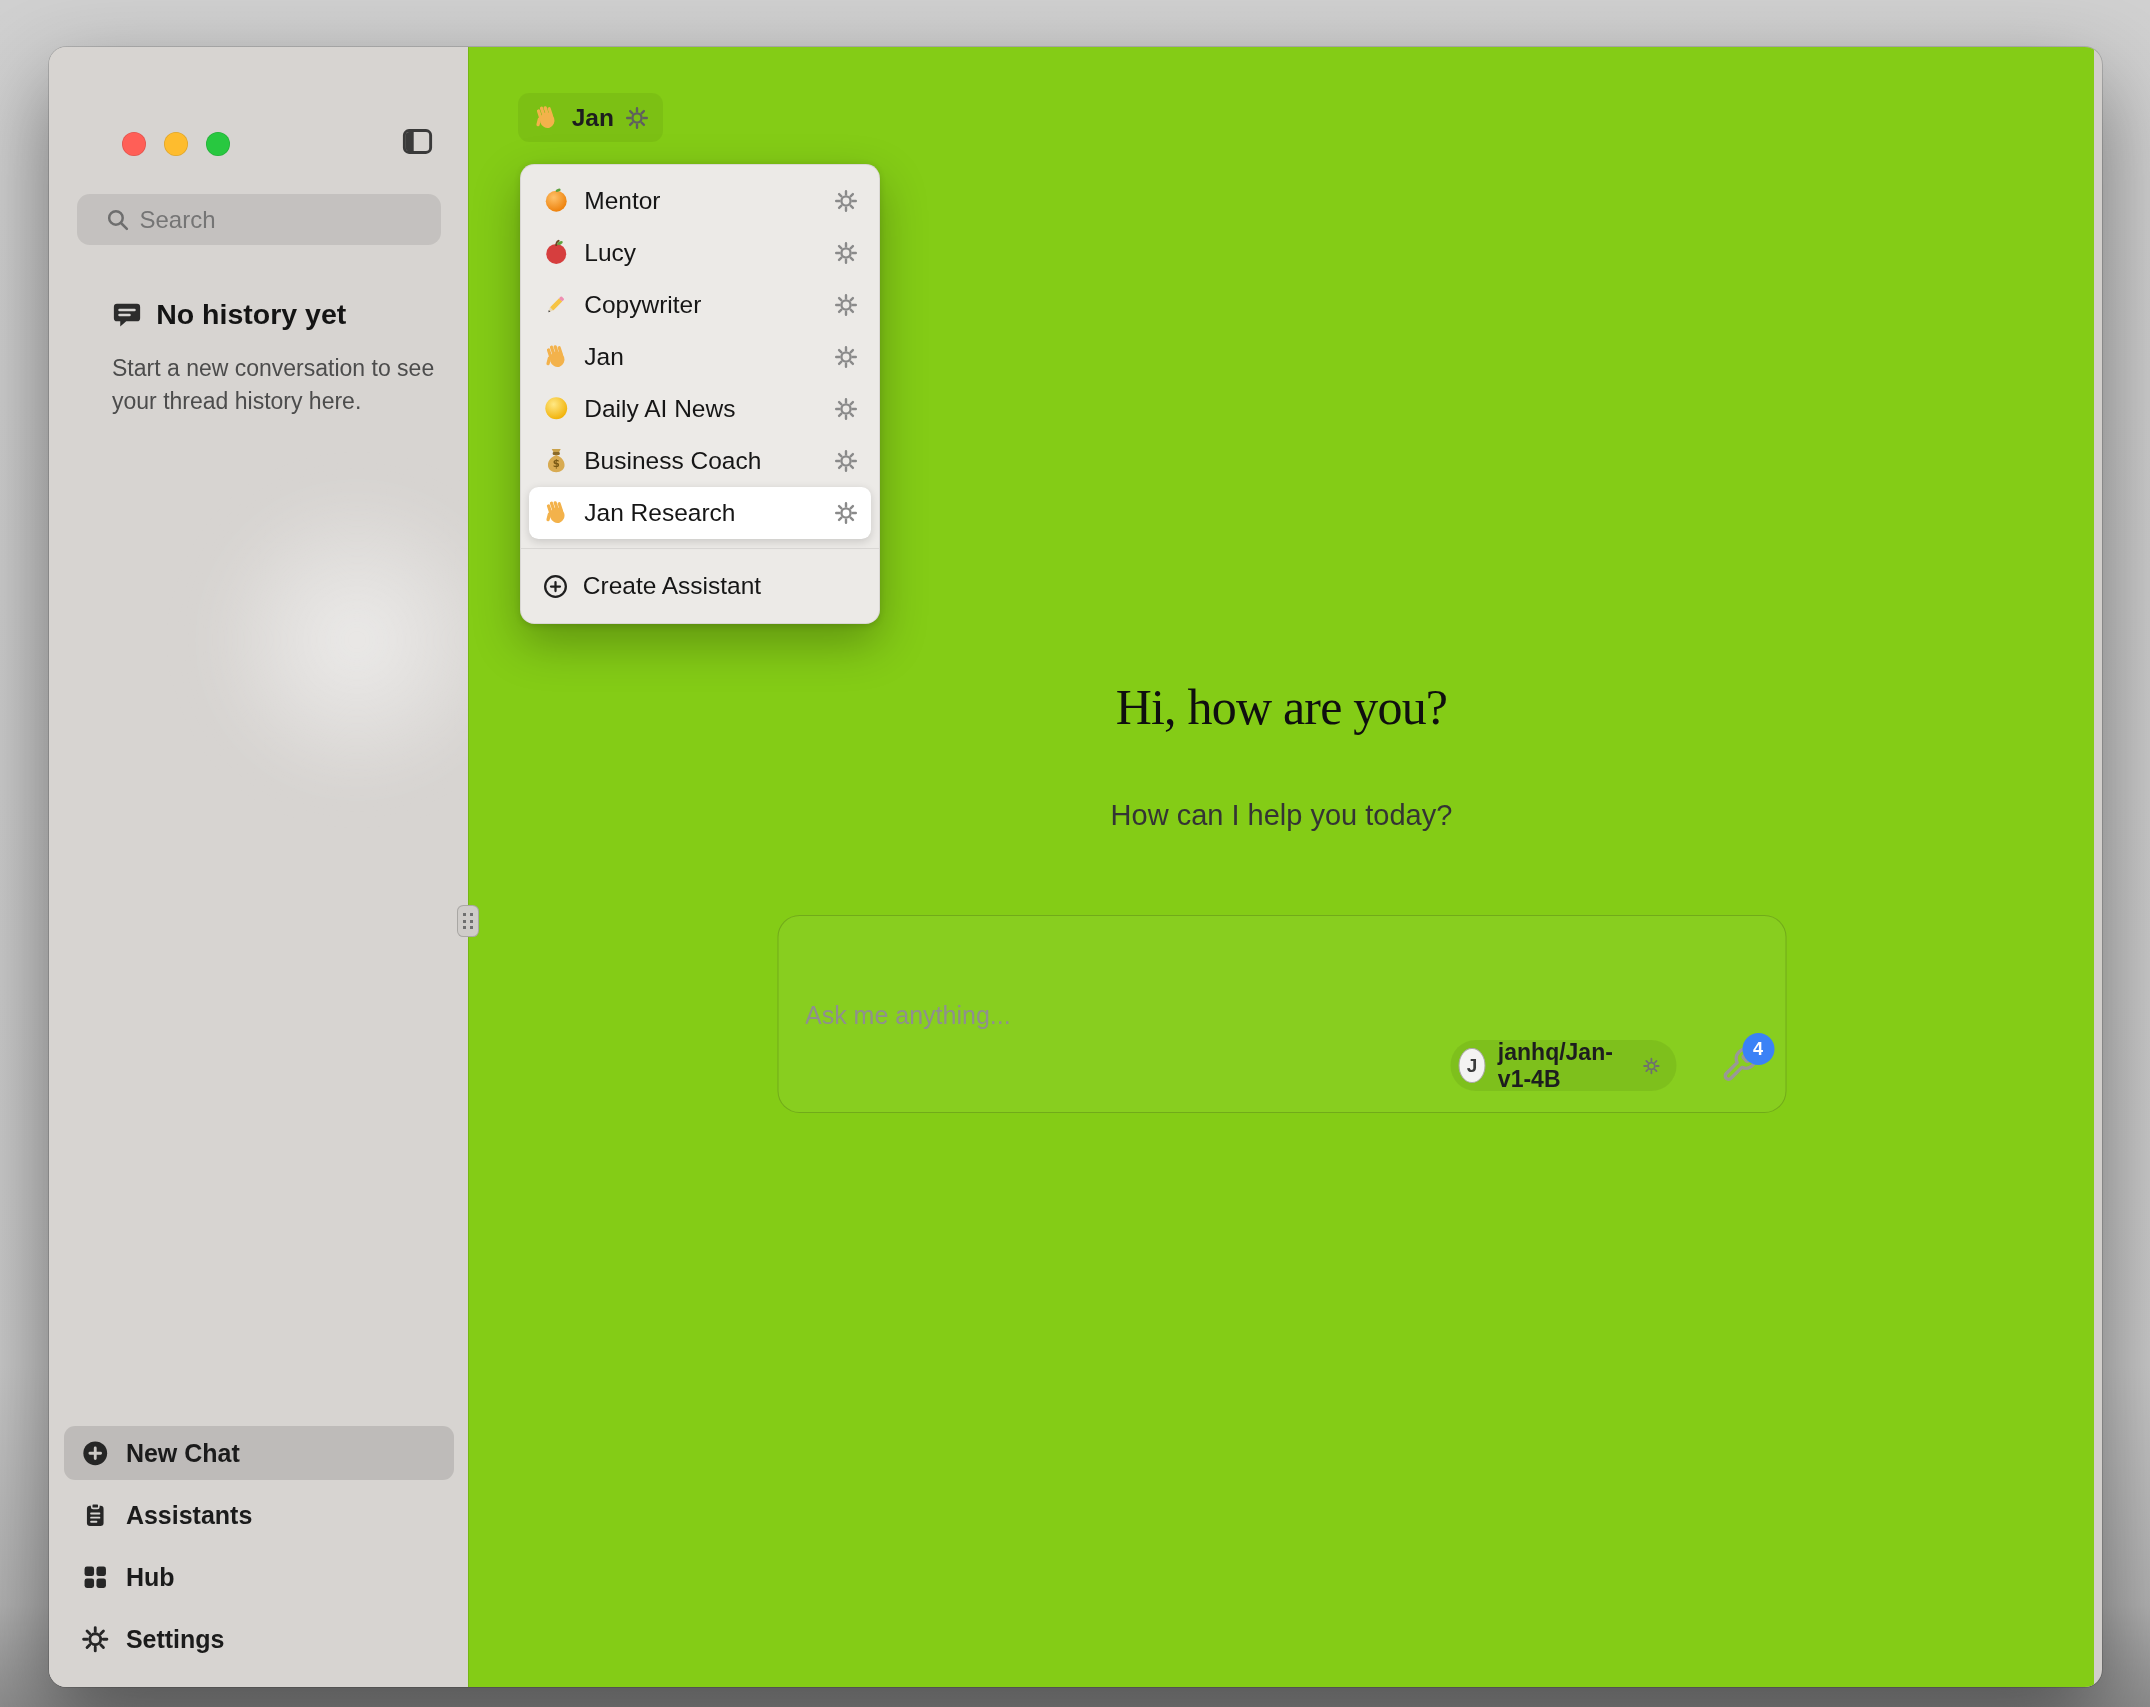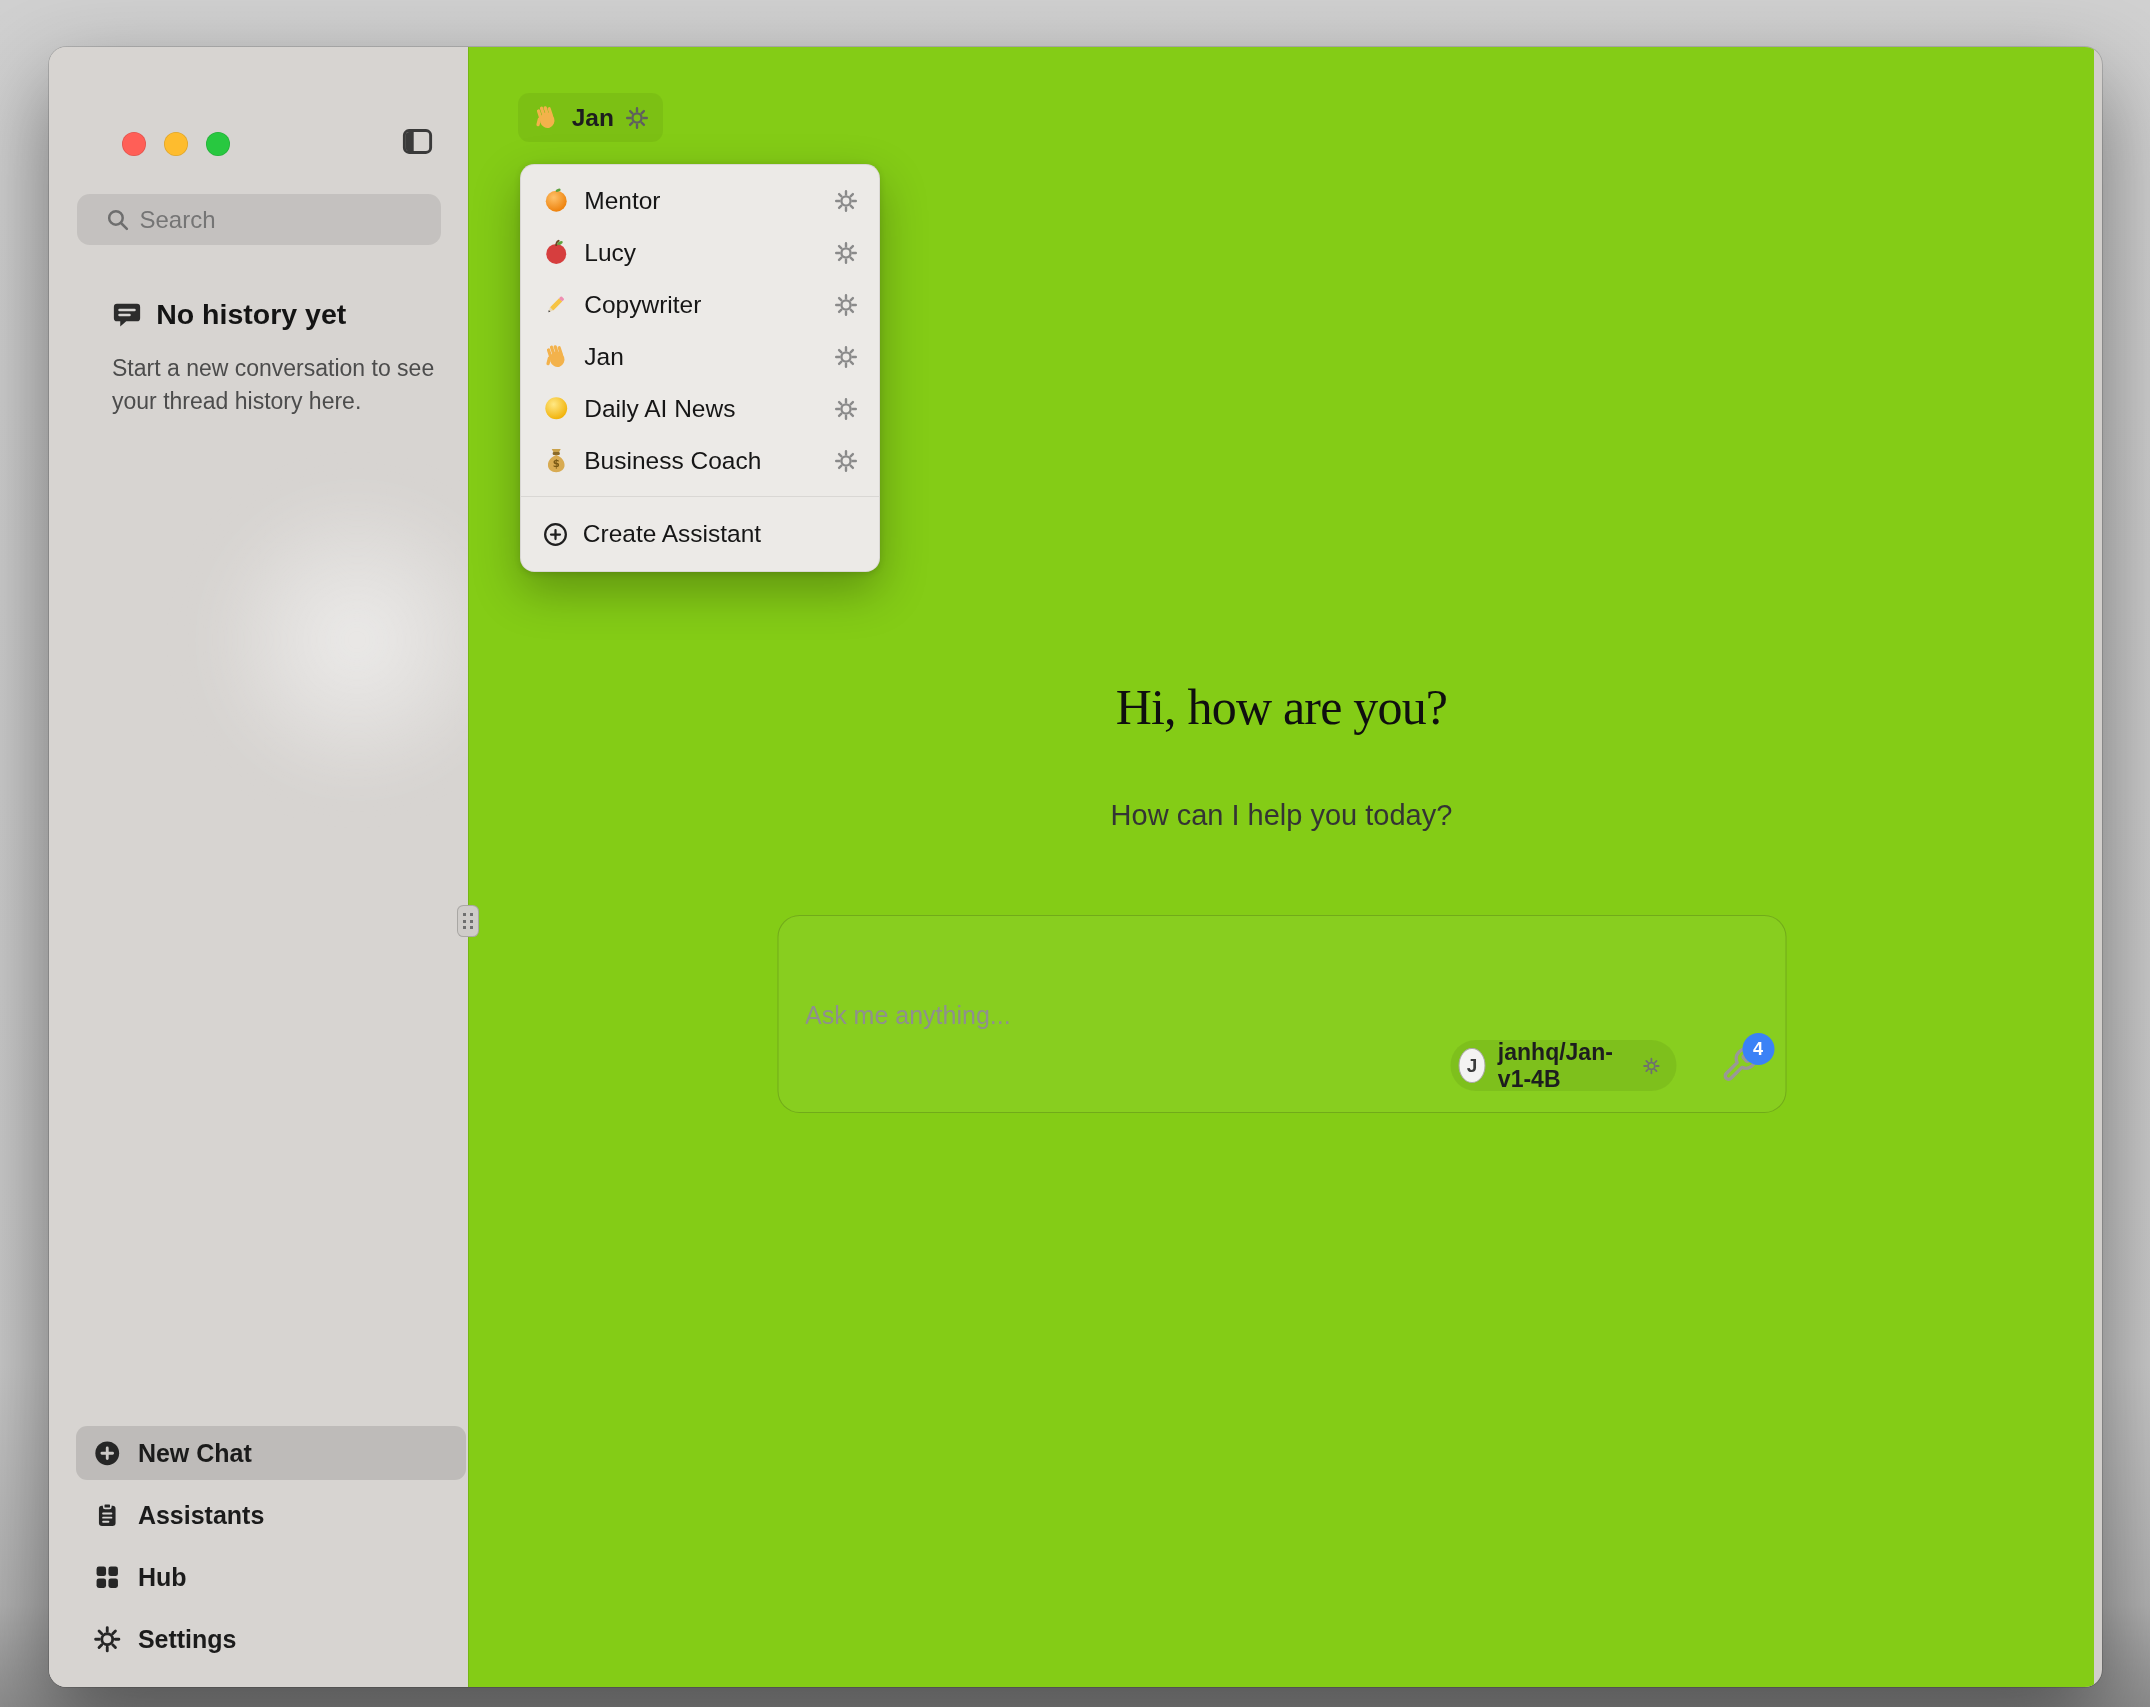--- a/index.html
+++ b/index.html
@@ -54,21 +54,21 @@
     background:radial-gradient(circle at 50% 50%, rgba(255,255,255,.55), rgba(255,255,255,0) 70%);
     filter:blur(24px);
   }
   .resize-handle {
     position:absolute; left:408px; top:858px; width:22px; height:32px; z-index:5;
     background:#cfccc9; border:0.8px solid rgba(0,0,0,.18); border-radius:6.3px;
     display:flex; align-items:center; justify-content:center; gap:3.2px; cursor:col-resize;
   }
   .resize-handle i { width:3.2px; height:16px; border-left:3.2px dotted #6f6f6f; display:block; }
 
-  .side-nav { position:absolute; left:27px; bottom:20.6px; width:390px; display:flex; flex-direction:column; gap:8px; }
+  .side-nav { position:absolute; left:15px; bottom:20.6px; width:390px; display:flex; flex-direction:column; gap:8px; }
   .nav-item {
     height:54px; border-radius:11px; display:flex; align-items:center; gap:16px;
     padding:0 17.4px; font-size:25px; font-weight:600; color:#1b1b1b; cursor:pointer;
   }
   .nav-item.active { background:rgba(0,0,0,.115); }
   .nav-item svg { width:28.5px; height:28.5px; color:#262626; flex:none; }
 
   
   .main {
     position:absolute; left:419px; top:0; right:8px; height:100%;
@@ -364,20 +364,29 @@
       </div>
       <div class="menu-item">
         <svg class="mi-icon" viewBox="0 0 24 24">
             <use href="#i-moneybag"></use>
           </svg>
         <span class="mi-label">Business Coach</span>
         <svg class="mi-gear" viewBox="0 0 24 24">
             <use href="#i-gear"></use>
           </svg>
       </div>
+      <div class="menu-item selected">
+        <svg class="mi-icon" viewBox="0 0 24 24">
+            <use href="#i-hand"></use>
+          </svg>
+        <span class="mi-label">Jan Research</span>
+        <svg class="mi-gear" viewBox="0 0 24 24">
+            <use href="#i-gear"></use>
+          </svg>
+      </div>
       <hr class="menu-divider">
       <div class="menu-create">
         <svg viewBox="0 0 24 24">
             <use href="#i-plus-outline"></use>
           </svg>
         <span class="mi-label">Create Assistant</span>
       </div>
     </div>
 
     <div class="greet-title">Hi, how are you?</div>

